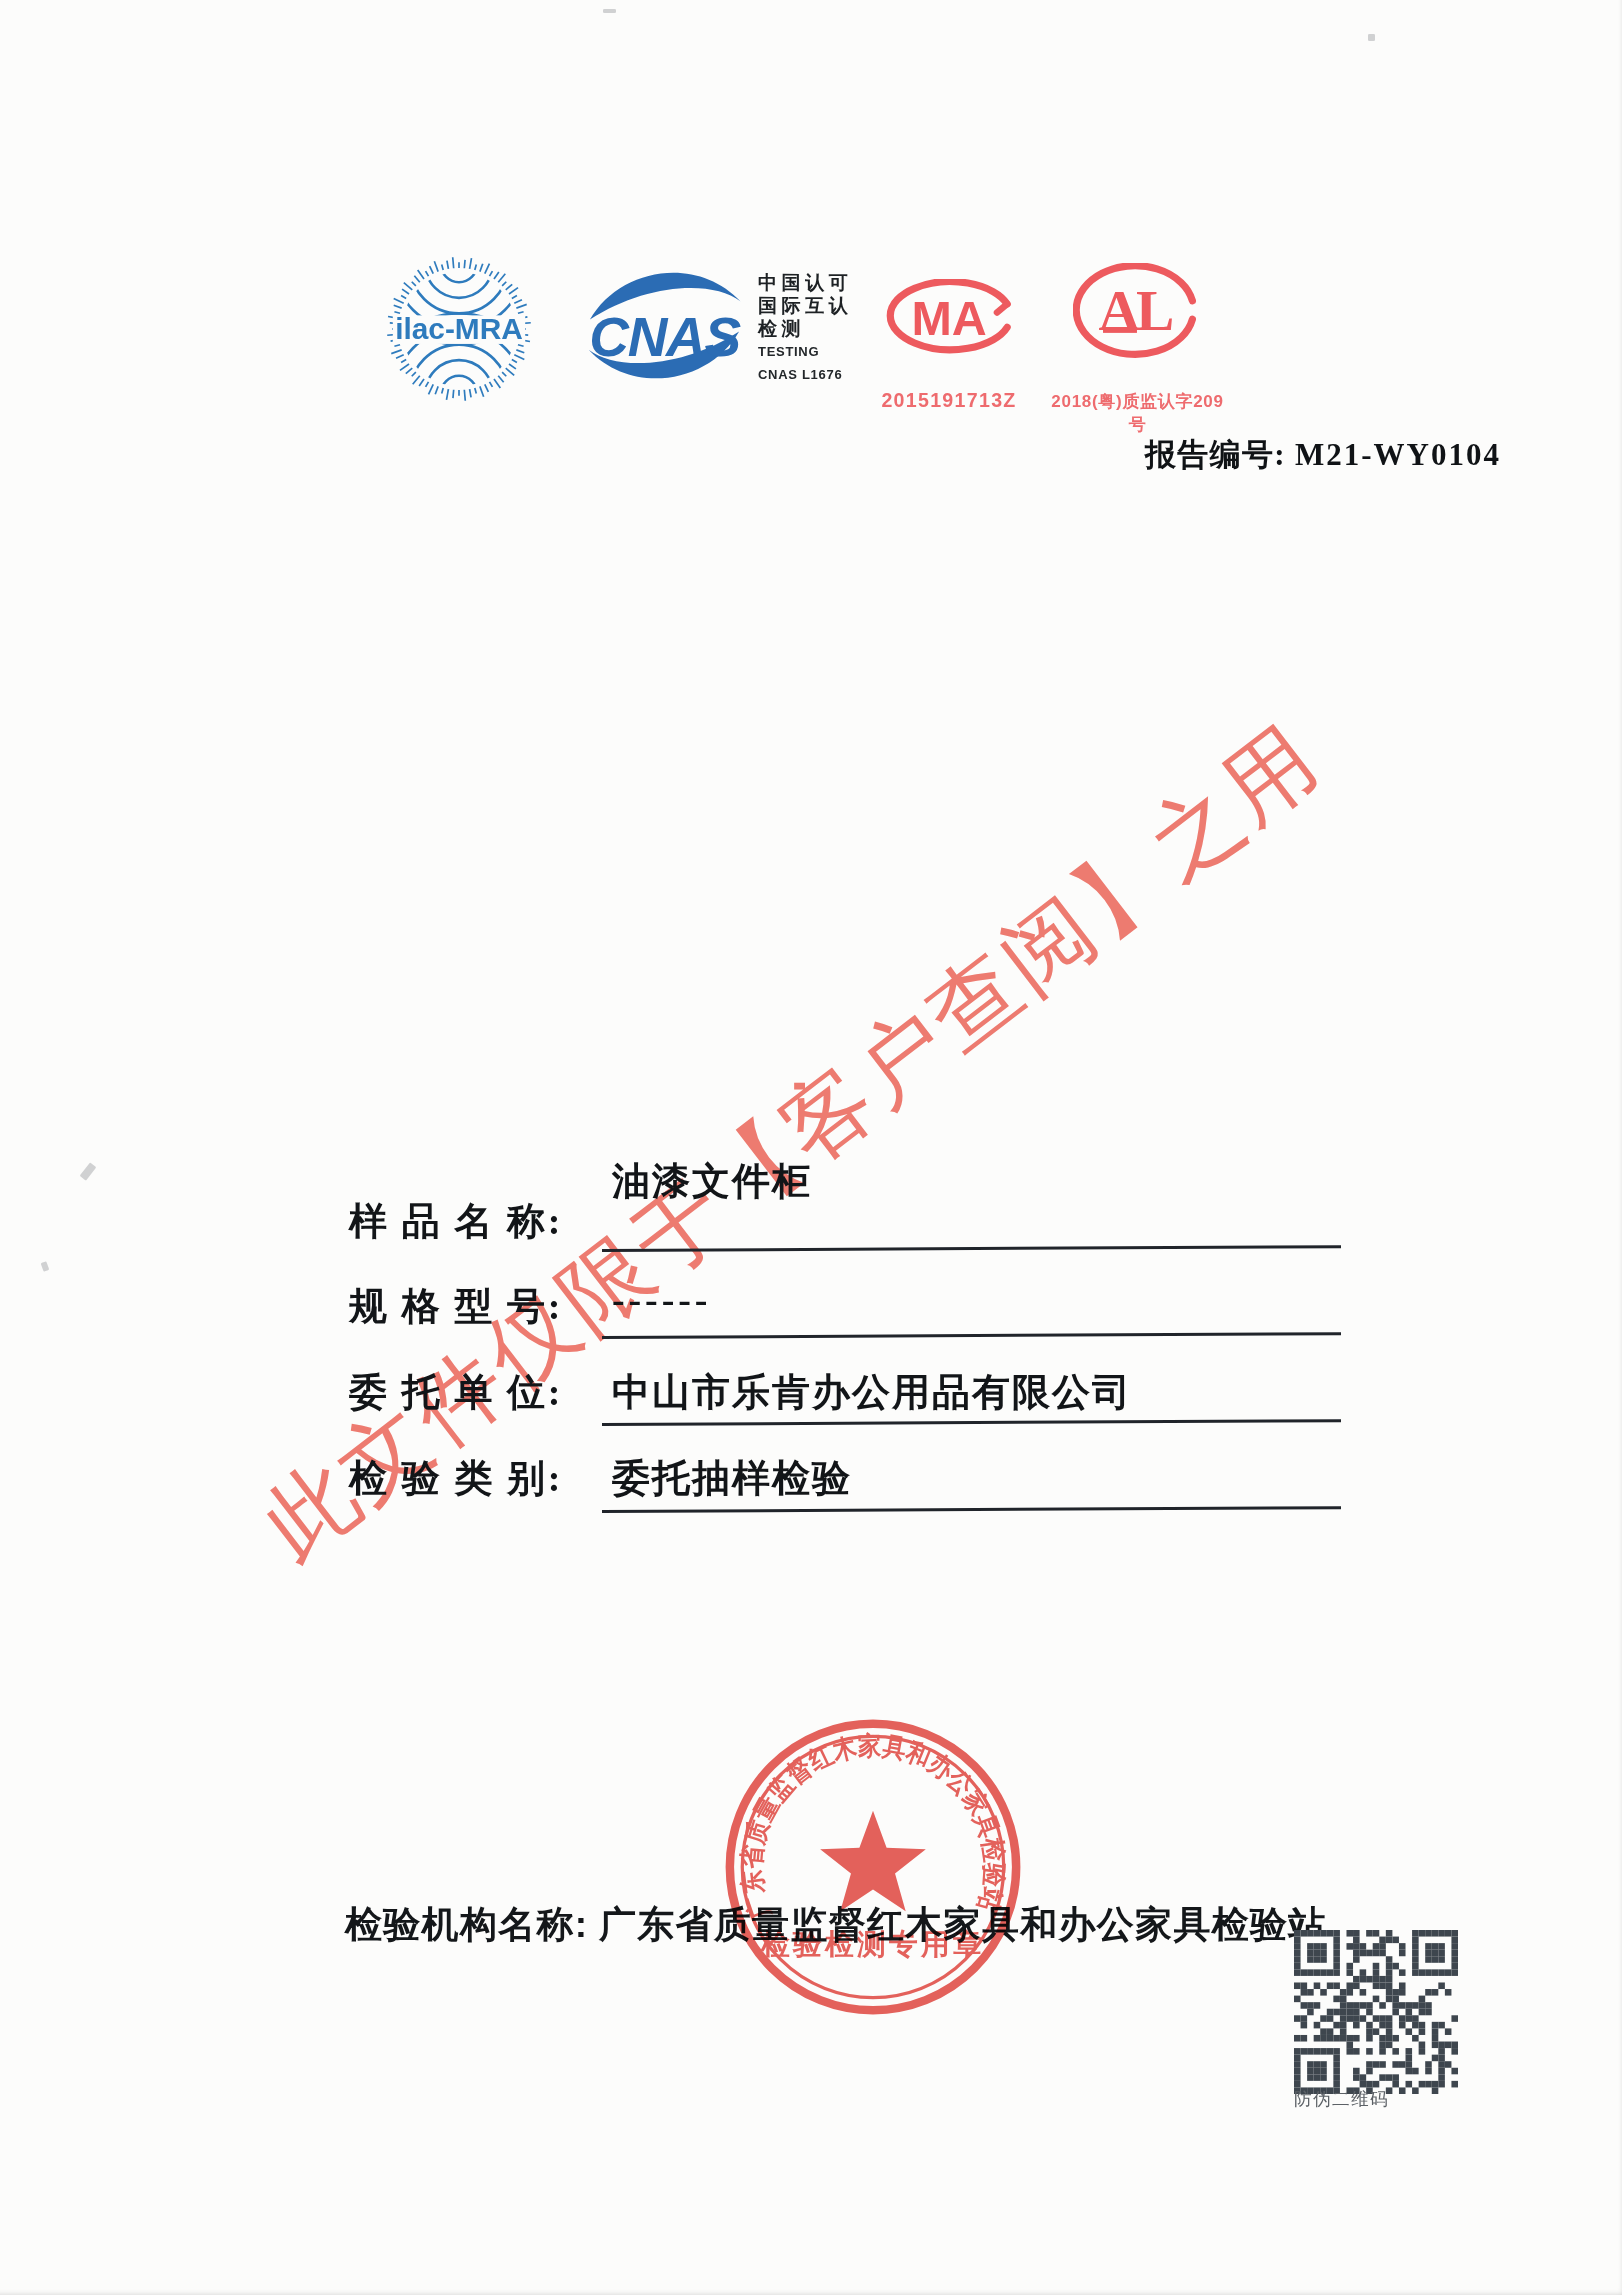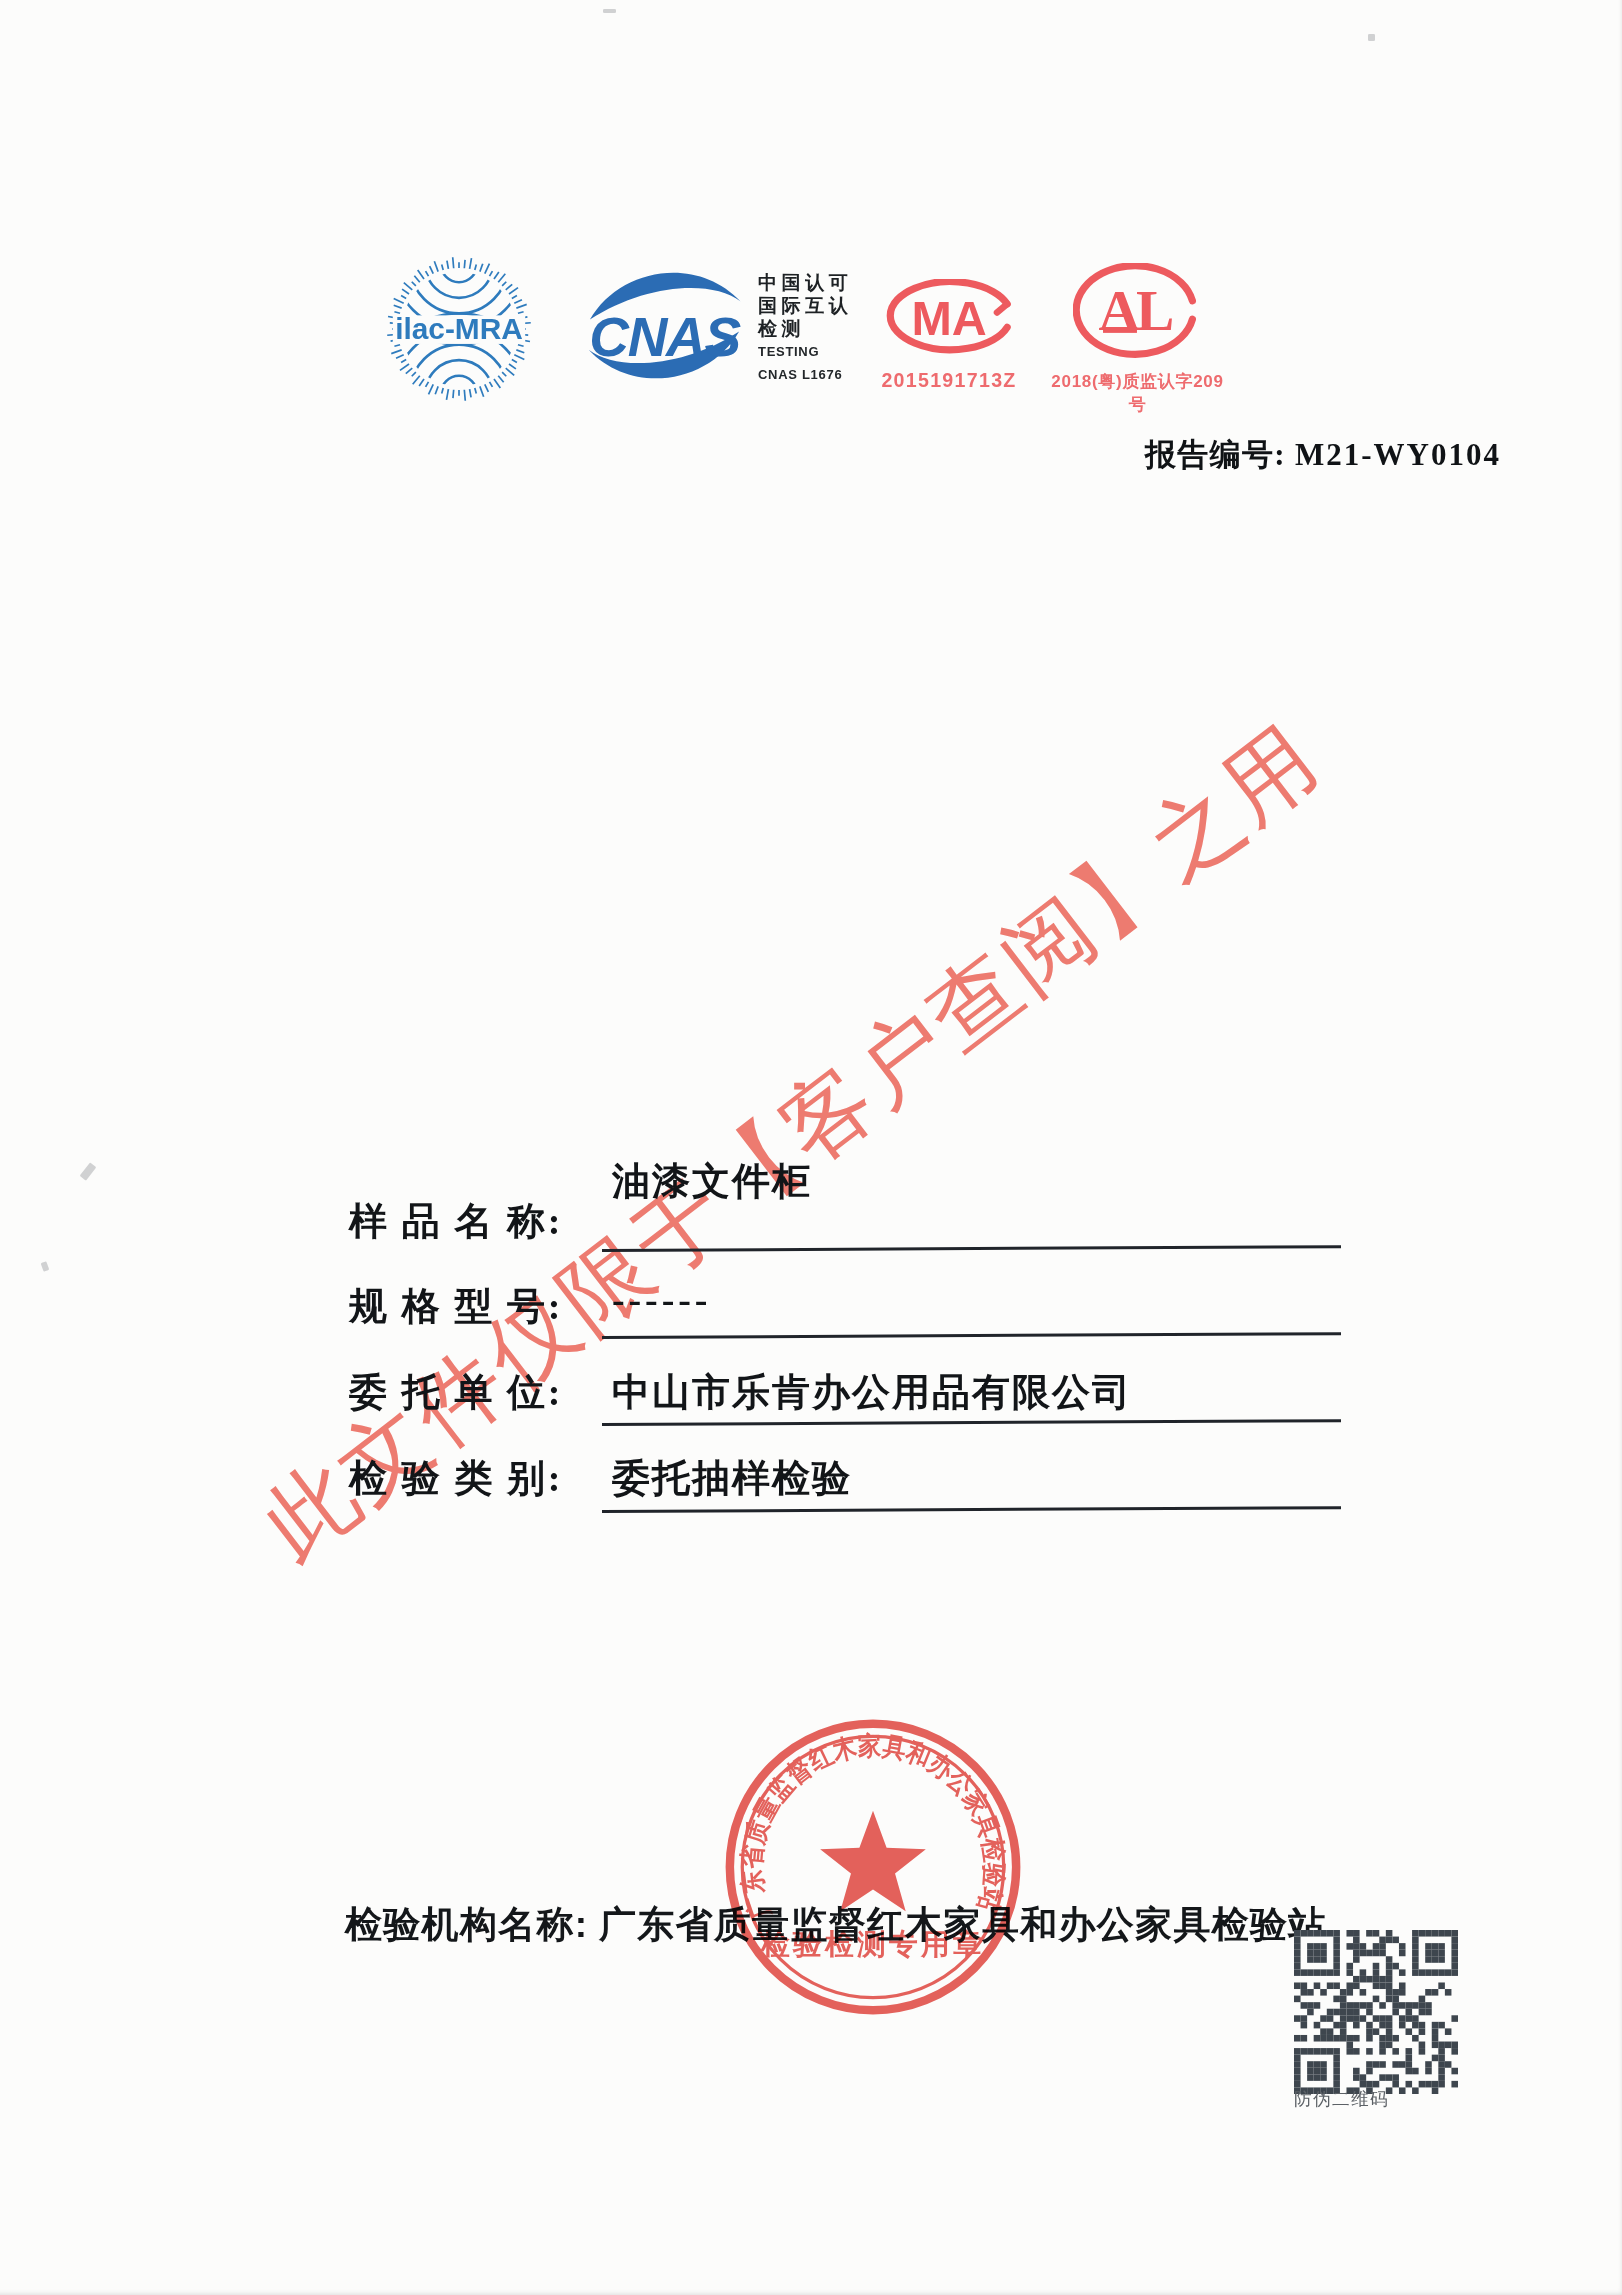--- a/index.html
+++ b/index.html
@@ -12,21 +12,21 @@
   .logo{position:absolute;}
   .ilac-logo{left:385px;top:255px;}
   .cnas-logo{left:586px;top:258px;}
   .cnas-lines{position:absolute;left:758px;top:271px;line-height:23px;}
   .cnas-lines .cn{font-family:"Liberation Serif",serif;font-weight:600;font-size:19px;letter-spacing:4.6px;color:#1d2124;}
   .cnas-lines .en{font-family:"Liberation Sans",sans-serif;font-weight:700;font-size:13px;letter-spacing:0.7px;color:#23272a;}
   .cma-logo{left:885px;top:279px;}
   .al-logo{left:1073px;top:263px;}
   .logo-number{
     position:absolute;text-align:center;font-family:"Liberation Sans",sans-serif;
-    font-weight:700;color:#ee6b6e;
+    font-weight:700;color:#ee6b6e;margin-top:20px;
   }
   .cma-number{left:877px;top:369px;width:144px;font-size:19.6px;letter-spacing:1.3px;}
   .al-number{left:1046px;top:370px;width:183px;font-size:17px;letter-spacing:0.7px;}
   
   .report-no{
     position:absolute;left:1145px;top:434px;font-size:31px;font-weight:600;
     letter-spacing:1.3px;color:#101316;white-space:nowrap;
   }
   .report-no .val{margin-left:9.2px;letter-spacing:2px;margin-top:44px;}
   

